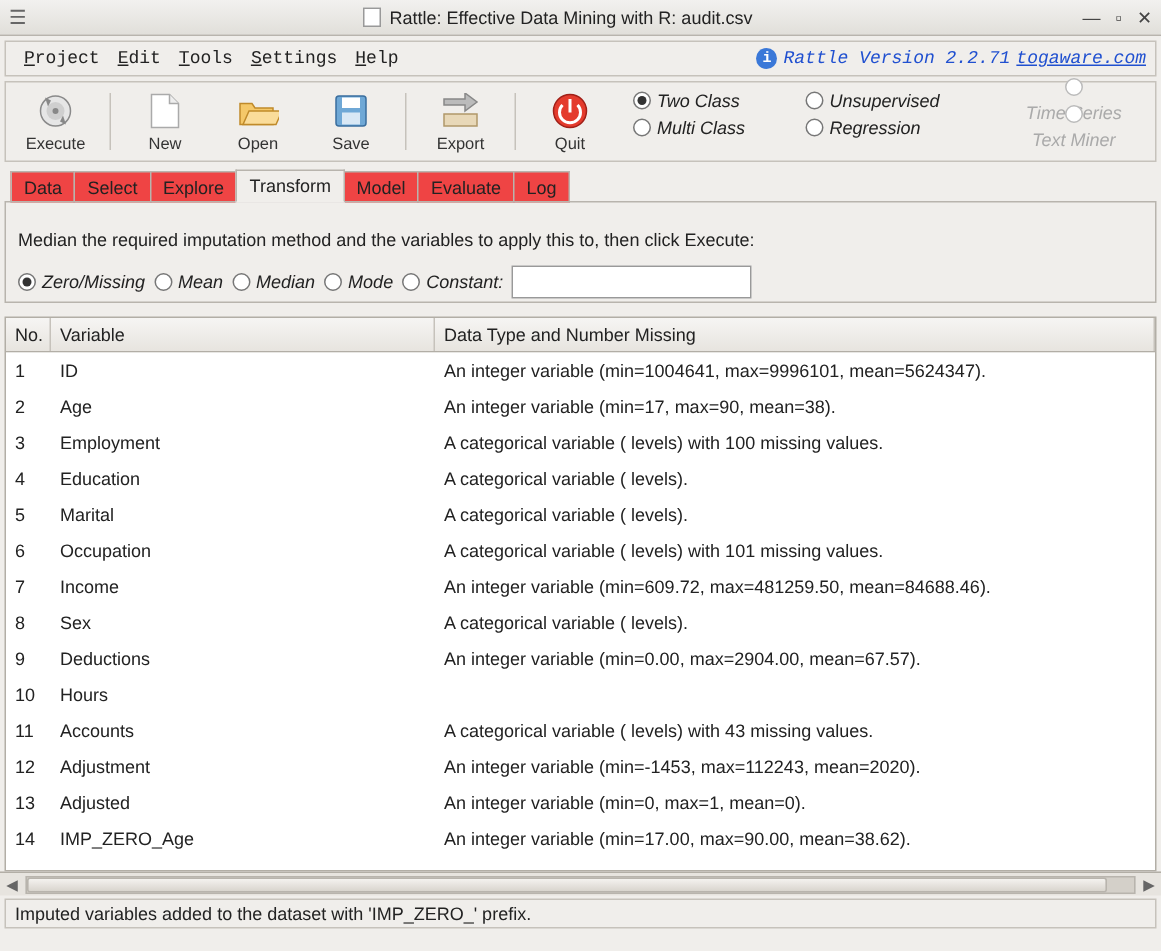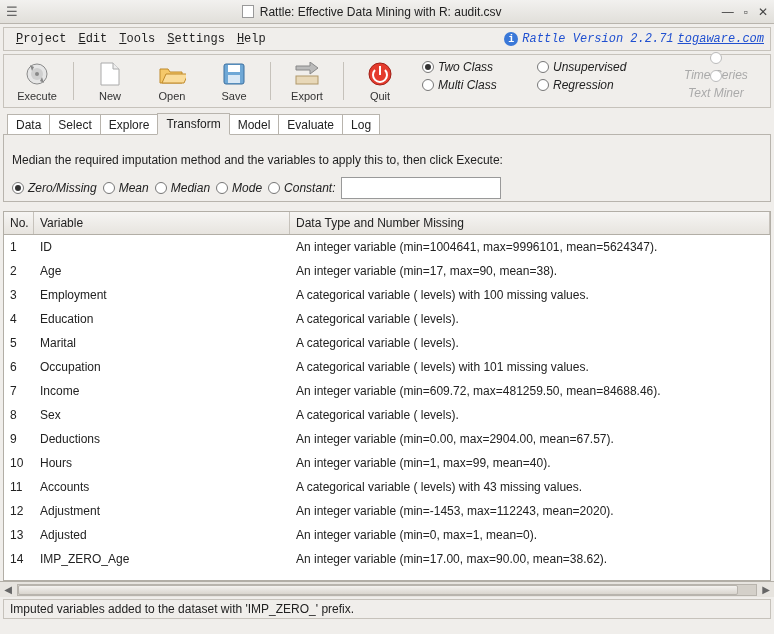--- a/index.html
+++ b/index.html
@@ -83,21 +83,21 @@
   margin: 0 3px;
   display:flex;
   align-items:flex-end;
   padding-left:4px;
   height: 24px;
 }
 .tab {
   padding: 3px 8px;
   border:1px solid #b8b4ad;
   border-bottom:none;
-  background:#ffffff;
+  background:#ef4444;
   margin-right:-1px;
   font-size:12px;
 }
 .tab.active { background:#f0eeeb; border-bottom:1px solid #f0eeeb; position:relative; z-index:2; }
 .tabpanel {
   margin: 0 3px 3px 3px;
   border:1px solid #b8b4ad;
   border-top:1px solid #b8b4ad;
   padding: 6px 8px 2px 8px;
   position:relative;
@@ -337,21 +337,20 @@
         <div class="td td3">A categorical variable ( levels).</div>
       </div>
       <div class="tr">
         <div class="td td1">9</div>
         <div class="td td2">Deductions</div>
         <div class="td td3">An integer variable (min=0.00, max=2904.00, mean=67.57).</div>
       </div>
       <div class="tr">
         <div class="td td1">10</div>
         <div class="td td2">Hours</div>
-        <div class="td td3">An integer variable (min=1, max=99, mean=40).</div>
       </div>
       <div class="tr">
         <div class="td td1">11</div>
         <div class="td td2">Accounts</div>
         <div class="td td3">A categorical variable ( levels) with 43 missing values.</div>
       </div>
       <div class="tr">
         <div class="td td1">12</div>
         <div class="td td2">Adjustment</div>
         <div class="td td3">An integer variable (min=-1453, max=112243, mean=2020).</div>

